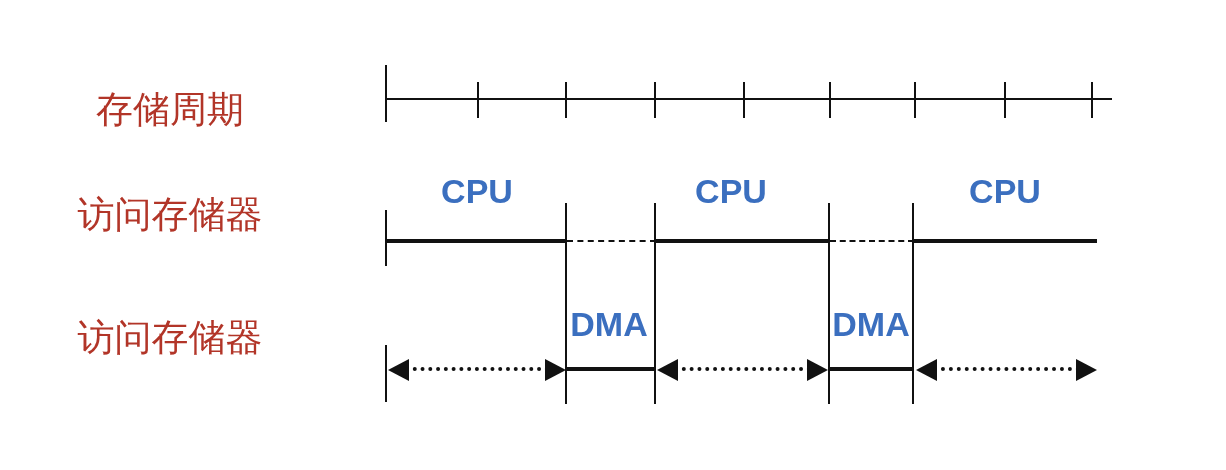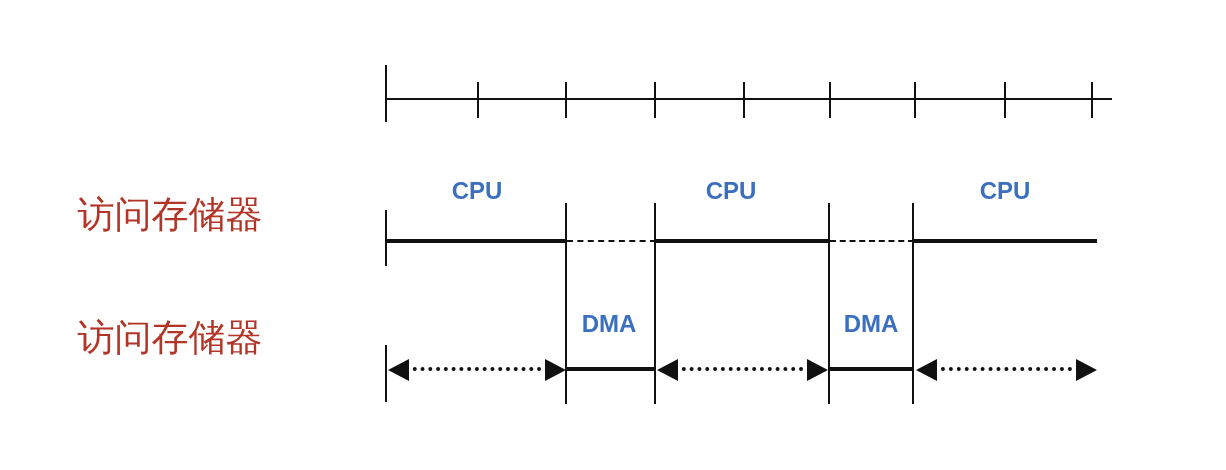--- a/index.html
+++ b/index.html
@@ -24,39 +24,40 @@
     font-size:37px;
     line-height:43px;
     font-weight:400;
     white-space:nowrap;
   }
   .blue-label{
     position:absolute;
     width:140px;
     text-align:center;
     color:var(--signal-blue);
-    font-size:24px;
+    font-size:34px;
     font-weight:700;
     line-height:34px;
   }
   .hline{position:absolute;background:var(--line-black);}
   .vline{position:absolute;background:var(--line-black);}
   .dashline{position:absolute;height:0;border-top:2px dashed var(--line-black);}
   .arrow{position:absolute;height:24px;}
   .arrow .dots{position:absolute;left:17px;right:17px;top:9px;height:0;border-top:4px dotted var(--line-black);}
   .arrow .head-l{position:absolute;left:0;top:1px;width:0;height:0;
     border-top:11px solid transparent;border-bottom:11px solid transparent;border-right:21px solid var(--line-black);}
   .arrow .head-r{position:absolute;right:0;top:1px;width:0;height:0;
     border-top:11px solid transparent;border-bottom:11px solid transparent;border-left:21px solid var(--line-black);}
 </style>
 </head>
 <body>
 
 <div id="stage">
 
+  <div class="red-label" style="top:88px">存储周期</div>
 
   <div class="red-label" style="top:193px">
     <div>访问存储器</div>
   </div>
 
   <div class="red-label" style="top:316px">
     <div>访问存储器</div>
   </div>
 
   <div id="plot">

